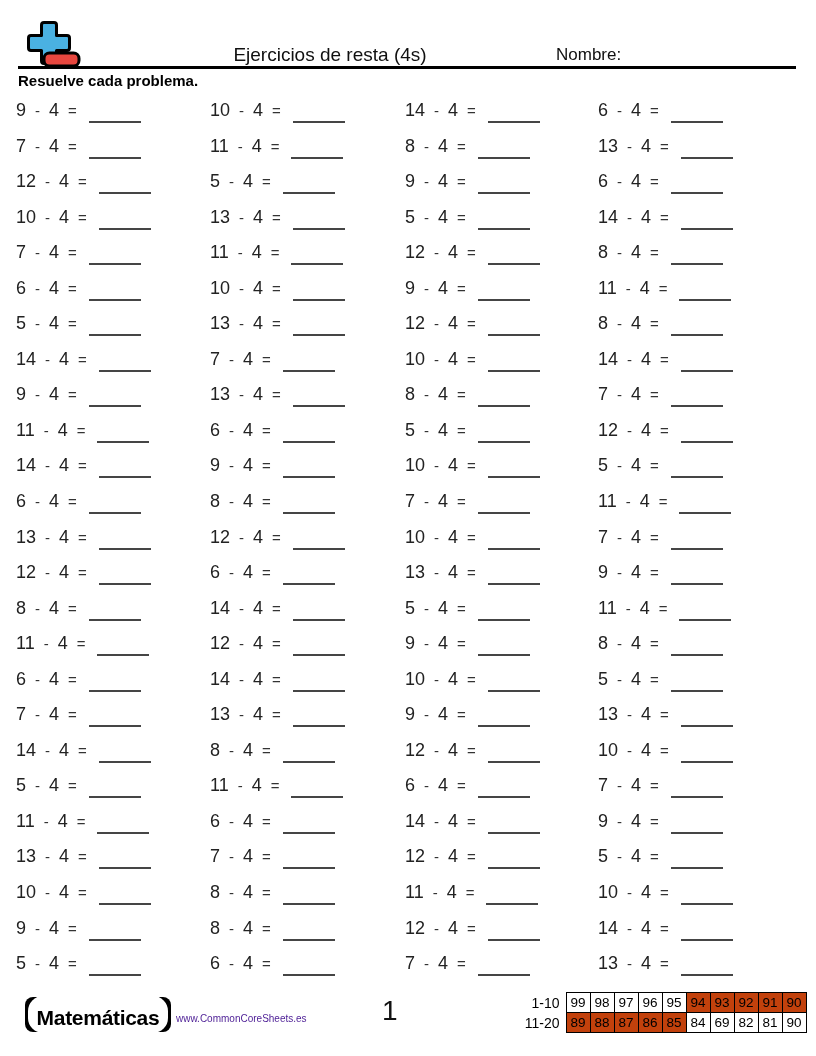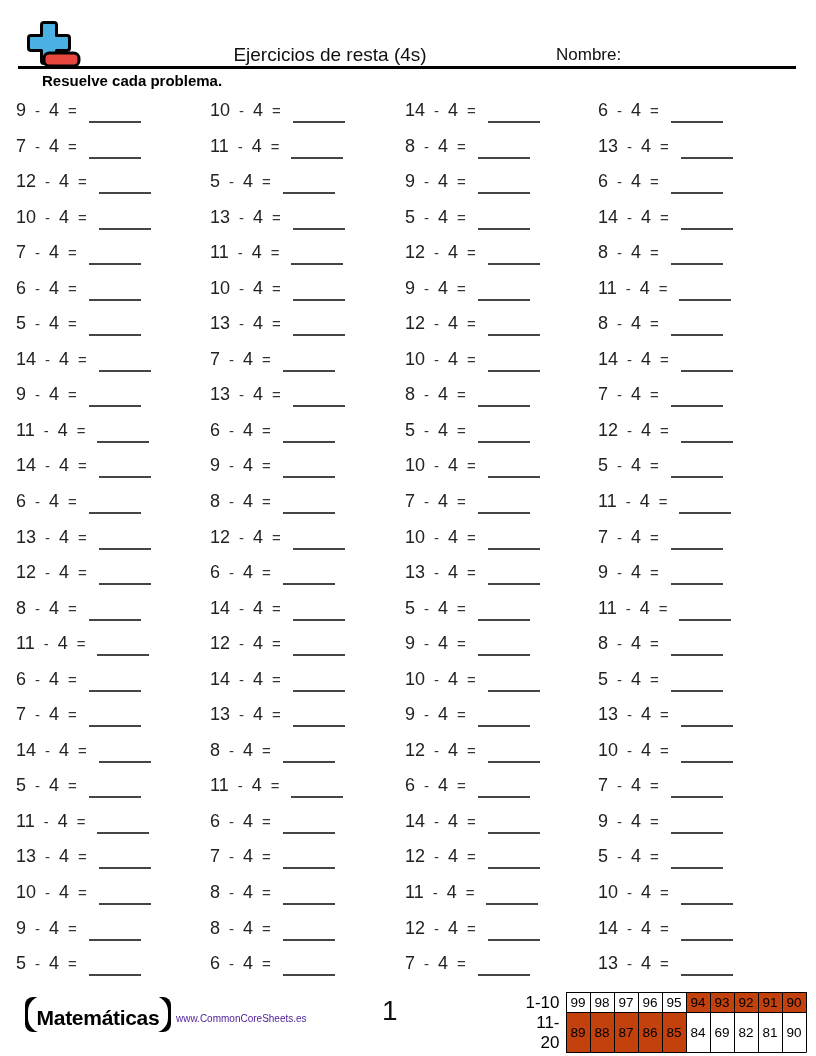--- a/index.html
+++ b/index.html
@@ -25,21 +25,21 @@
   .name-label {
     position: absolute; left: 556px; top: 45px;
     font-size: 17px; color: #101010;
   }
   .header-rule {
     position: absolute; left: 18px; right: 20px; top: 66px;
     height: 3px; background: #000;
   }
   .instruction {
     position: absolute; left: 18px; top: 72px;
-    font-size: 15px; font-weight: bold; color: #000; margin-left: 24px;
+    font-size: 15px; font-weight: bold; color: #000;
   }
 
   
   .problems {
     position: absolute; left: 16px; top: 97px;
     display: grid;
     grid-template-columns: 194px 195px 193px 198px;
     grid-auto-rows: 35.56px;
   }
   .problem {
@@ -80,21 +80,21 @@
   .score table { border-collapse: collapse; }
   .score td {
     height: 20px; padding: 0;
     font-size: 13.5px; color: #000; text-align: center;
     vertical-align: middle;
   }
   .score td.cell { border: 1.7px solid #000; width: 24px; }
   .score td.shaded { background: #c2410c; }
   .score td.label {
     border: none; width: 42px;
-    font-size: 17px; text-align: right; padding-right: 6px;
+    font-size: 14px; text-align: right; padding-right: 6px;
   }
 </style>
 </head>
 <body>
 
 <div class="page">
 
   <header>
     <svg class="logo-svg" width="54" height="48" viewBox="0 0 54 48">
       <path d="M17 1.5 H27 Q29.5 1.5 29.5 4 V14.5 H40 Q42.5 14.5 42.5 17 V27 Q42.5 29.5 40 29.5 H29.5 V40 Q29.5 42.5 27 42.5 H17 Q14.5 42.5 14.5 40 V29.5 H4 Q1.5 29.5 1.5 27 V17 Q1.5 14.5 4 14.5 H14.5 V4 Q14.5 1.5 17 1.5 Z" fill="#4ab1e2" stroke="#000" stroke-width="3" stroke-linejoin="round"></path>

